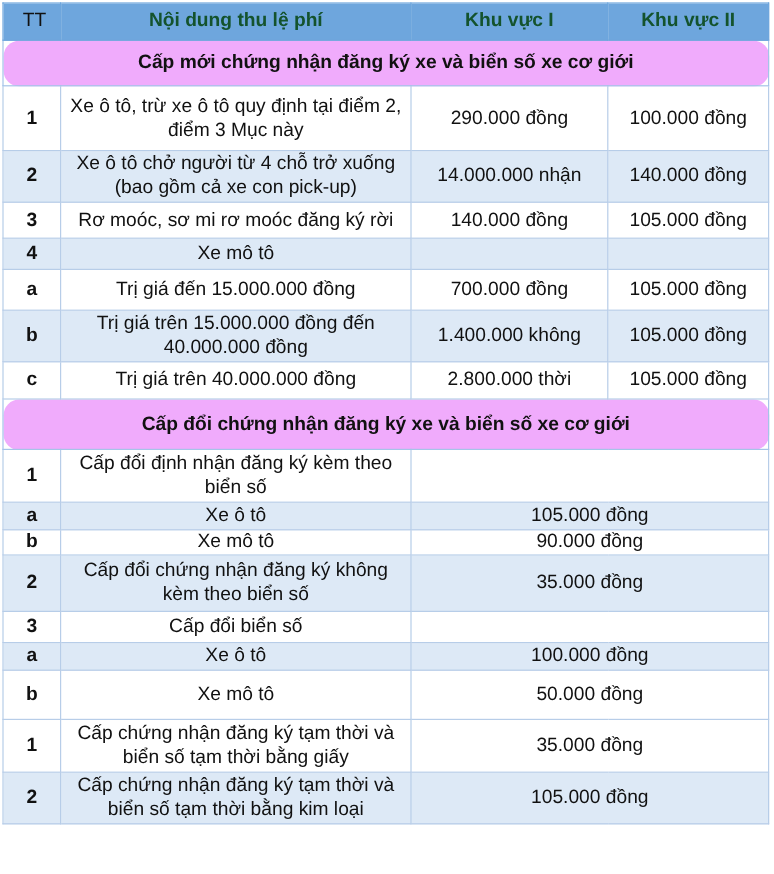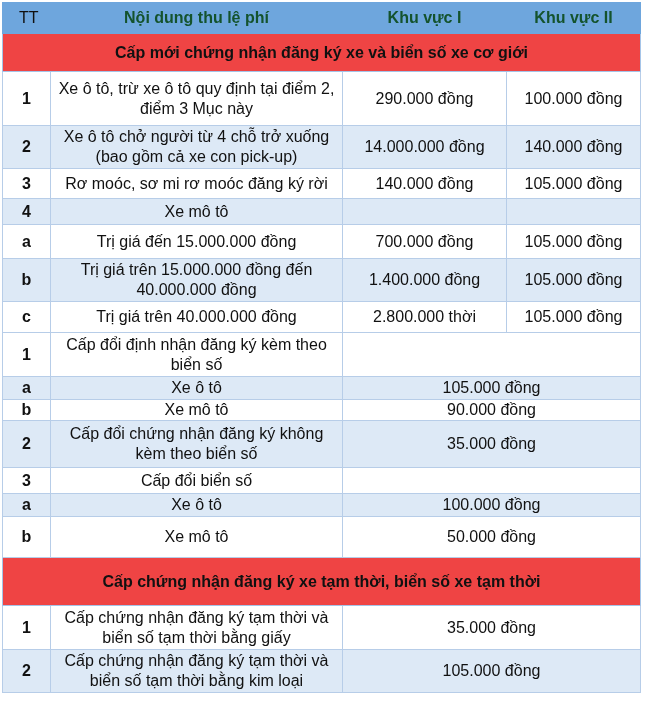--- a/index.html
+++ b/index.html
@@ -9,21 +9,21 @@
                border-collapse: collapse; table-layout: fixed; }
   table.fees td, table.fees th { border: 1px solid #b7cde8; padding: 0 4px;
                text-align: center; vertical-align: middle; font-size: 16px; line-height: 20px; }
   col.c-tt { width: 48px; }
   col.c-content { width: 292px; }
   col.c-k1 { width: 164px; }
   col.c-k2 { width: 134px; }
   tr.head th { background: #6ea6dd; color: #14532d; font-weight: bold; height: 30px;
                border-color: #6ea6dd; font-size: 16px; }
   tr.head th.tt { color: #111; font-weight: normal; text-align: left; padding-left: 16px; }
-  tr.section td { background: #ef4444; font-weight: bold; font-size: 16px; border-color: #a5c4e8; }
+  tr.section td { background: #f0abfc; font-weight: bold; font-size: 16px; border-color: #a5c4e8; border-radius: 13px; }
   tr.shade td { background: #dde9f6; }
   tr.white td { background: #ffffff; }
   td.tt { font-weight: bold; }
 </style>
 </head>
 <body>
 
 <table class="fees">
   <colgroup>
     <col class="c-tt">
@@ -44,21 +44,21 @@
     </tr>
     <tr class="white" style="height:54px">
       <td class="tt">1</td>
       <td>Xe ô tô, trừ xe ô tô quy định tại điểm 2, điểm 3 Mục này</td>
       <td>290.000 đồng</td>
       <td>100.000 đồng</td>
     </tr>
     <tr class="shade" style="height:43px">
       <td class="tt">2</td>
       <td>Xe ô tô chở người từ 4 chỗ trở xuống (bao gồm cả xe con pick-up)</td>
-      <td>14.000.000 đồng</td>
+      <td>14.000.000 nhận</td>
       <td>140.000 đồng</td>
     </tr>
     <tr class="white" style="height:30px">
       <td class="tt">3</td>
       <td>Rơ moóc, sơ mi rơ moóc đăng ký rời</td>
       <td>140.000 đồng</td>
       <td>105.000 đồng</td>
     </tr>
     <tr class="shade" style="height:26px">
       <td class="tt">4</td>
@@ -68,30 +68,33 @@
     </tr>
     <tr class="white" style="height:34px">
       <td class="tt">a</td>
       <td>Trị giá đến 15.000.000 đồng</td>
       <td>700.000 đồng</td>
       <td>105.000 đồng</td>
     </tr>
     <tr class="shade" style="height:43px">
       <td class="tt">b</td>
       <td>Trị giá trên 15.000.000 đồng đến 40.000.000 đồng</td>
-      <td>1.400.000 đồng</td>
+      <td>1.400.000 không</td>
       <td>105.000 đồng</td>
     </tr>
     <tr class="white" style="height:31px">
       <td class="tt">c</td>
       <td>Trị giá trên 40.000.000 đồng</td>
       <td>2.800.000 thời</td>
       <td>105.000 đồng</td>
     </tr>
 
+    <tr class="section" style="height:42px">
+      <td colspan="4">Cấp đổi chứng nhận đăng ký xe và biển số xe cơ giới</td>
+    </tr>
     <tr class="white" style="height:44px">
       <td class="tt">1</td>
       <td>Cấp đổi định nhận đăng ký kèm theo biển số</td>
       <td colspan="2"></td>
     </tr>
     <tr class="shade" style="height:23px">
       <td class="tt">a</td>
       <td>Xe ô tô</td>
       <td colspan="2">105.000 đồng</td>
     </tr>
@@ -114,23 +117,20 @@
       <td class="tt">a</td>
       <td>Xe ô tô</td>
       <td colspan="2">100.000 đồng</td>
     </tr>
     <tr class="white" style="height:41px">
       <td class="tt">b</td>
       <td>Xe mô tô</td>
       <td colspan="2">50.000 đồng</td>
     </tr>
 
-    <tr class="section" style="height:48px">
-      <td colspan="4">Cấp chứng nhận đăng ký xe tạm thời, biển số xe tạm thời</td>
-    </tr>
     <tr class="white" style="height:44px">
       <td class="tt">1</td>
       <td>Cấp chứng nhận đăng ký tạm thời và biển số tạm thời bằng giấy</td>
       <td colspan="2">35.000 đồng</td>
     </tr>
     <tr class="shade" style="height:43px">
       <td class="tt">2</td>
       <td>Cấp chứng nhận đăng ký tạm thời và biển số tạm thời bằng kim loại</td>
       <td colspan="2">105.000 đồng</td>
     </tr>

